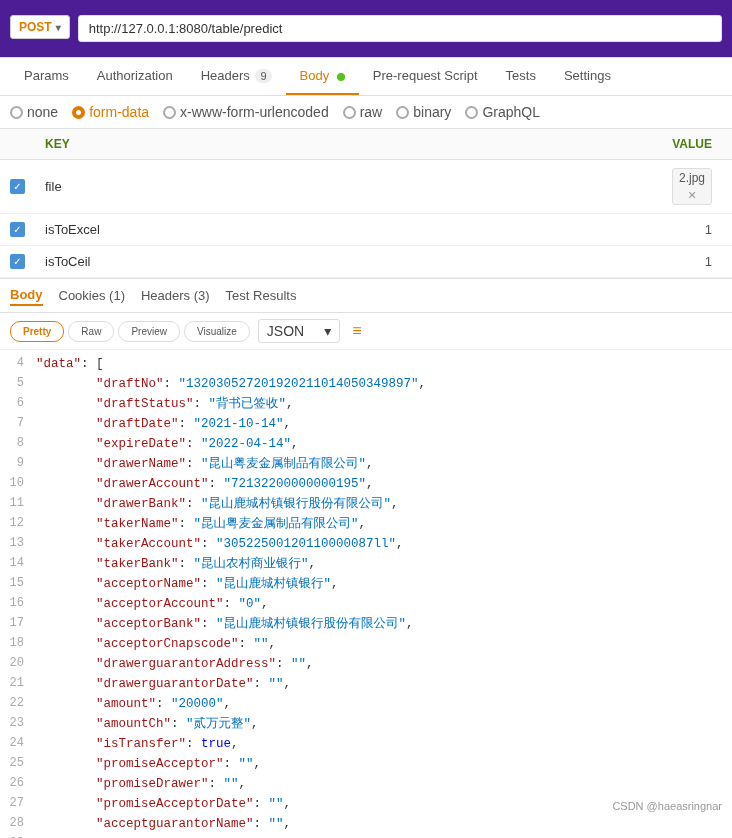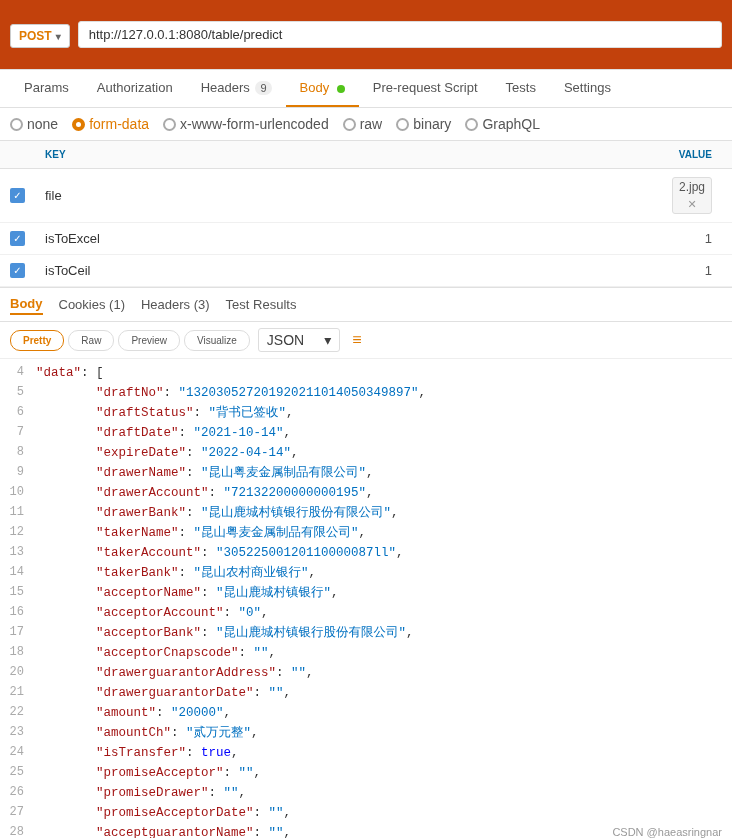--- a/index.html
+++ b/index.html
@@ -1,24 +1,24 @@
 <!DOCTYPE html>
 <html><head>
   <meta charset="utf-8">
   <style>
     * { box-sizing: border-box; margin: 0; padding: 0; }
     body { font-family: Arial, sans-serif; font-size: 13px; background: #fff; width: 732px; min-height: 838px; }
 
     
     .top-bar {
       display: flex;
-      align-items: flex-end;
-      padding: 21px 10px;
+      align-items: flex-start;
+      padding: 15px 10px;
       border-bottom: 1px solid #e0e0e0;
-      background: #c2410c;
+      background: #4c1d95;
     }
     .method-btn {
       background: #fff;
       border: 1px solid #ccc;
       border-radius: 3px;
       padding: 4px 8px;
       font-weight: bold;
       color: #e07b00;
       font-size: 12px;
       cursor: pointer;
@@ -118,23 +118,23 @@
       width: 100%;
       border-collapse: collapse;
     }
     .params-table thead tr {
       border-bottom: 1px solid #e0e0e0;
       background: #fafafa;
     }
     .params-table th {
       text-align: left;
       padding: 8px 10px;
-      font-size: 10px;
+      font-size: 12px;
       font-weight: bold;
-      color: #0369a1;
+      color: #4d7c0f;
       text-transform: uppercase;
     }
     .params-table th.value-col { text-align: right; padding-right: 20px; }
     .params-table td {
       padding: 8px 10px;
       border-bottom: 1px solid #f0f0f0;
       font-size: 13px;
       color: #333;
     }
     .params-table td.value-col { text-align: right; padding-right: 20px; color: #555; }
@@ -249,21 +249,21 @@
     }
     .code-content { flex: 1; white-space: pre; }
     .str-key { color: #a31515; }
     .str-val { color: #0070c1; }
     .punctuation { color: #333; }
     .bool-val { color: #0000ff; }
 
     
     .watermark {
       position: fixed;
-      bottom: 0;
+      bottom: 26px;
       right: 10px;
       font-size: 11px;
       color: #999;
     }
   </style>
 </head>
 <body>
 
 <div class="top-bar">
   <button class="method-btn">

